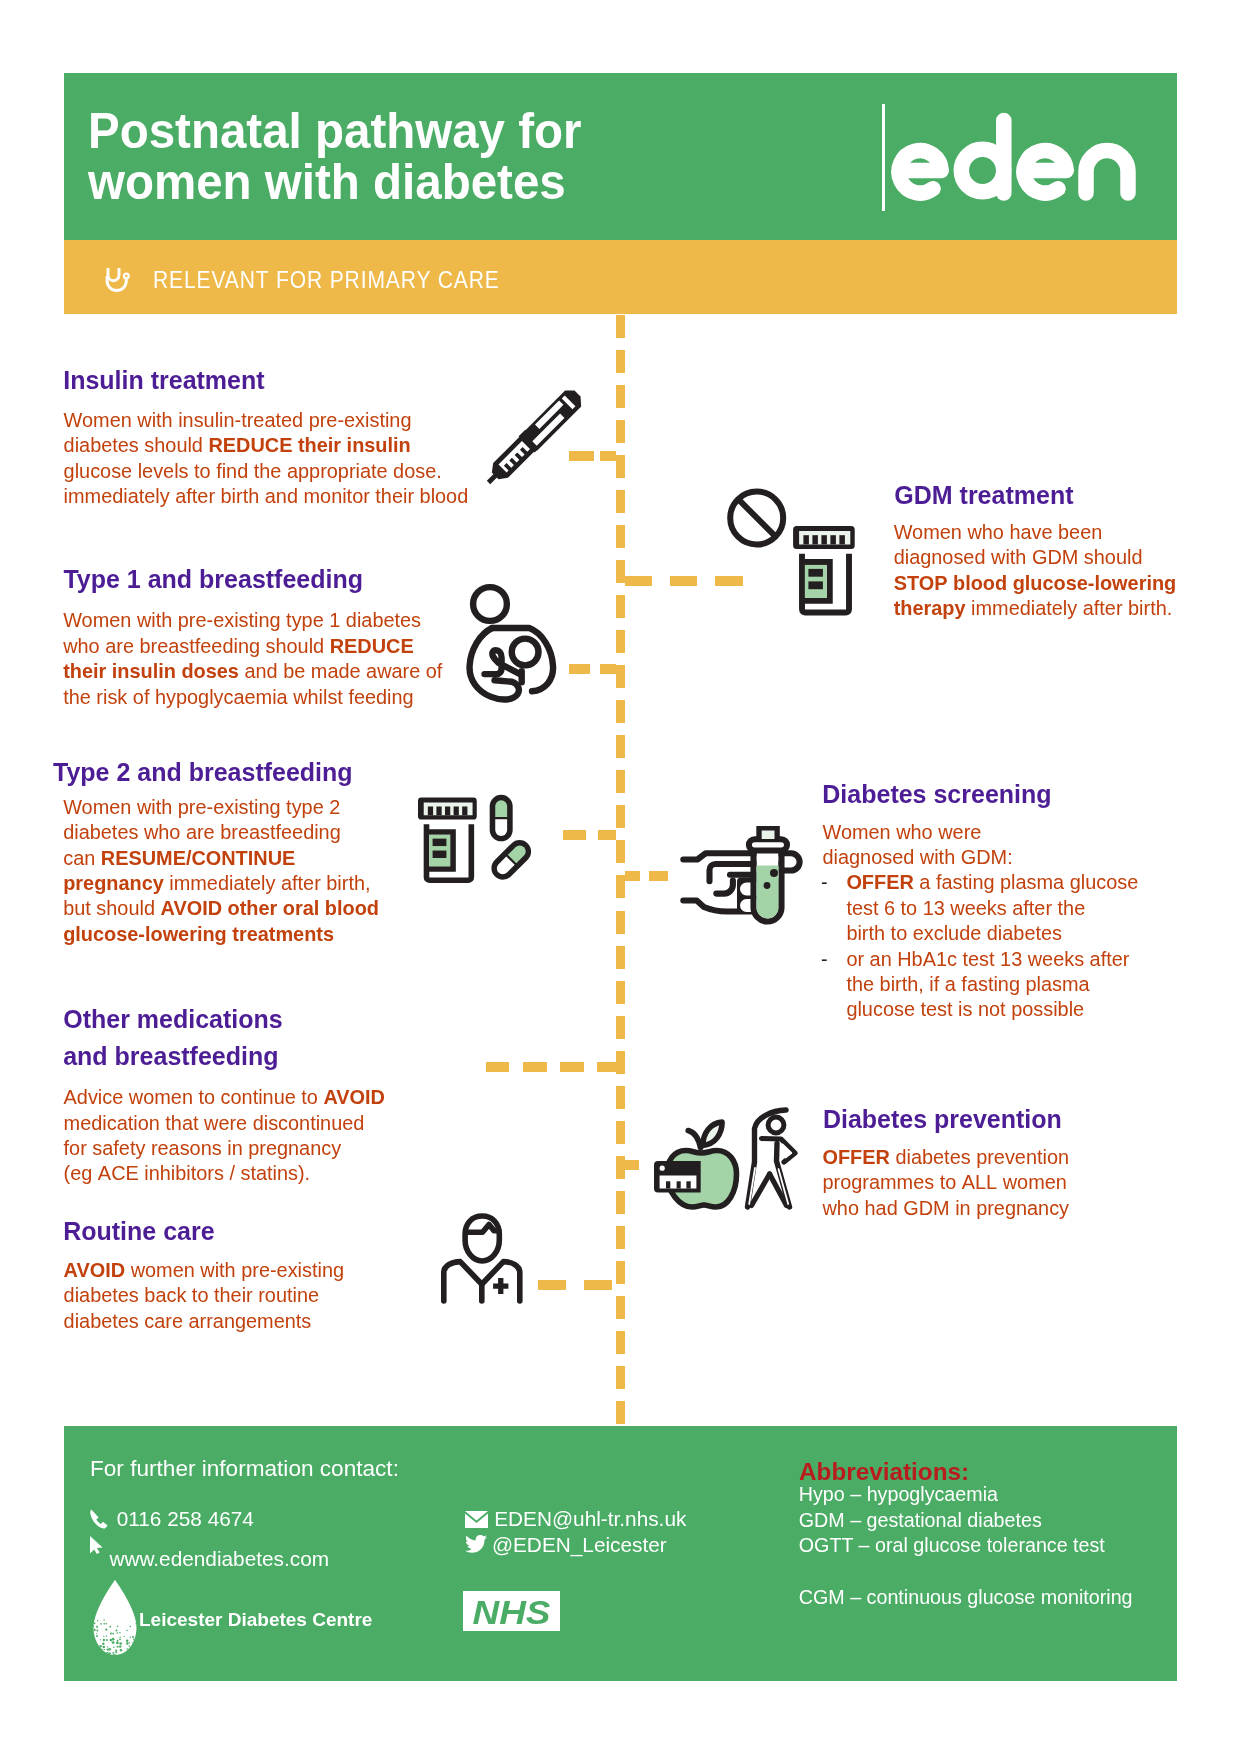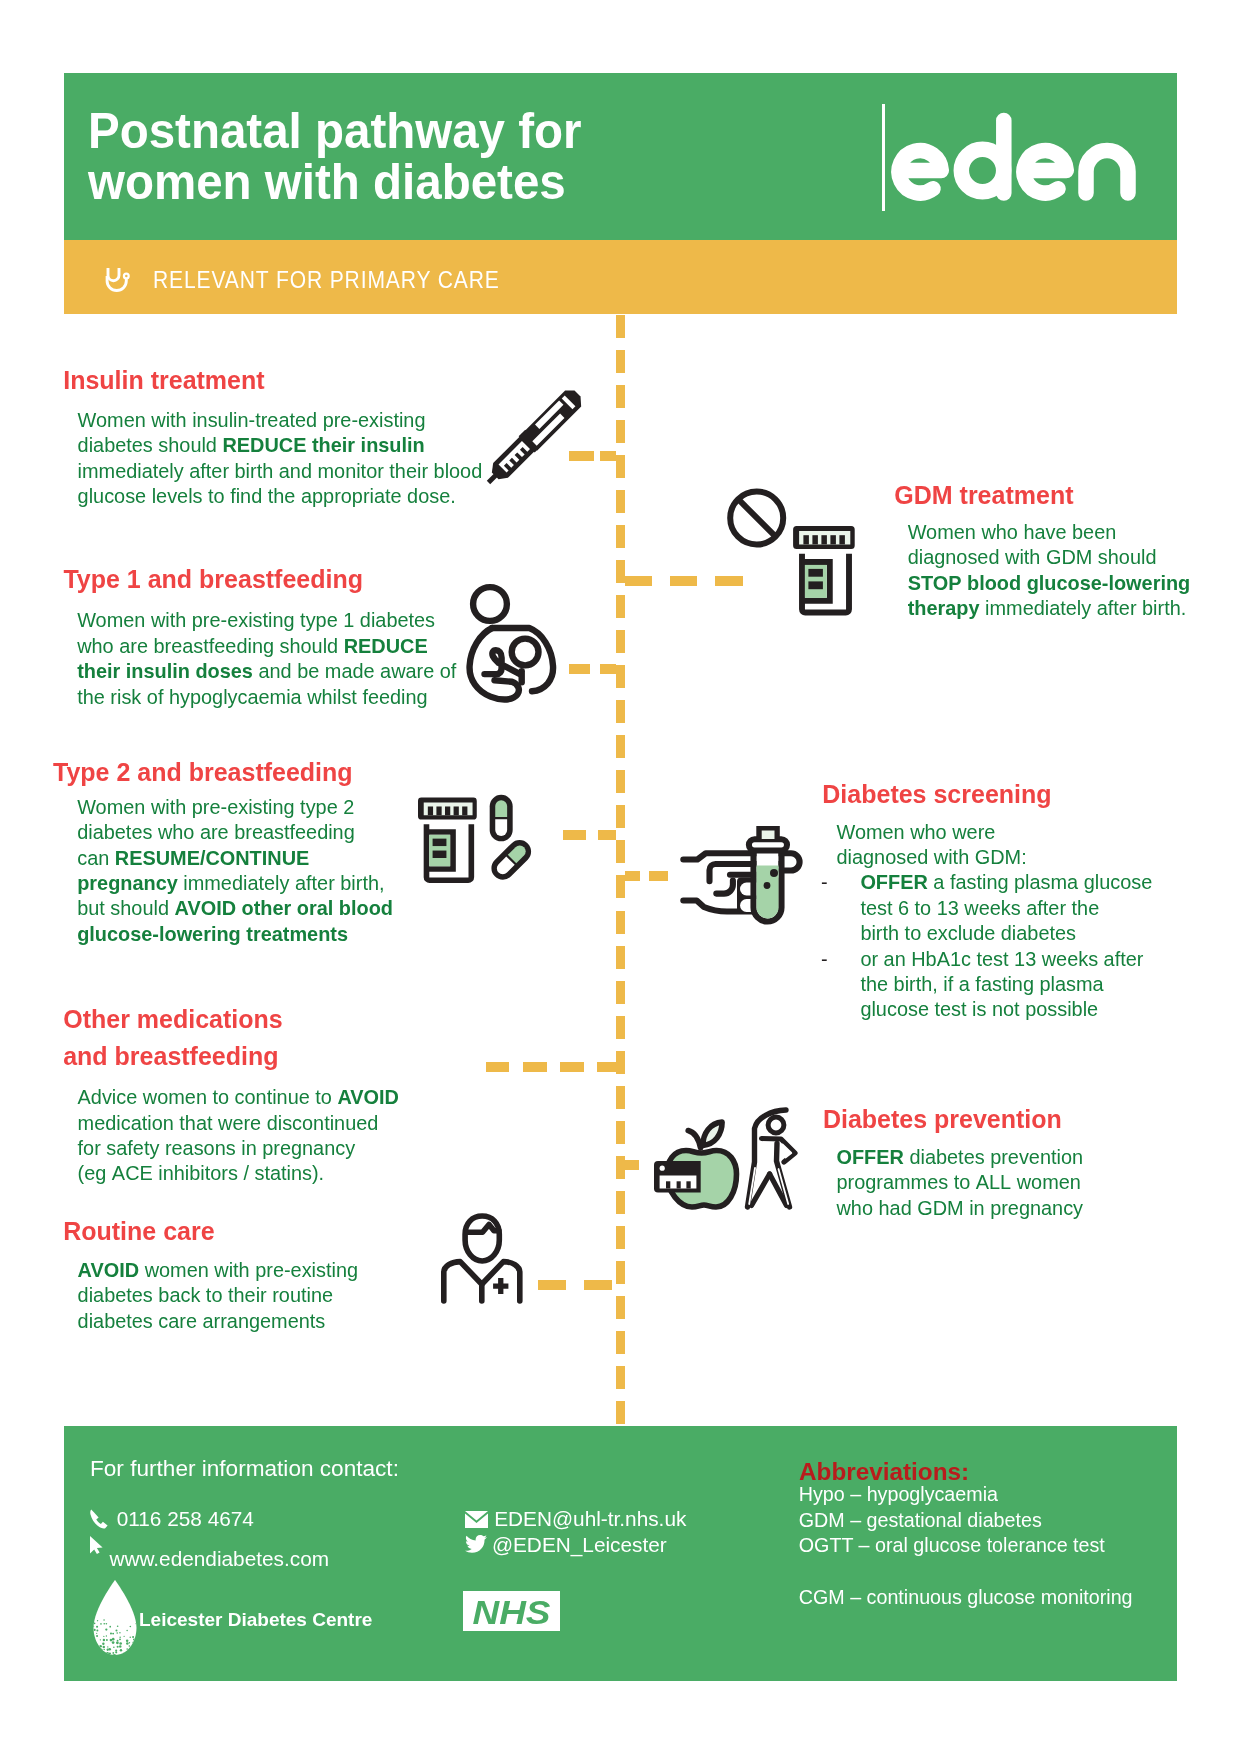--- a/index.html
+++ b/index.html
@@ -19,24 +19,24 @@
   #relevance-band{left:64px;top:240px;width:1113px;height:74px;background:#eeb949;}
   #stethoscope-icon{left:105.6px;top:267.6px;}
   #relevance-text{left:153px;top:265.6px;color:#ffffff;font-size:24px;letter-spacing:1px;
        font-weight:400;transform:scaleX(0.877);transform-origin:0 0;}
 
   
   .vdash{position:absolute;width:9px;background:#eeb949;}
   .hdash{position:absolute;height:10px;background:#eeb949;}
 
   
-  .sec-h{position:absolute;font-weight:bold;font-size:25px;color:#ef4444;line-height:29px;
+  .sec-h{position:absolute;font-weight:bold;font-size:25px;color:#4c1d95;line-height:29px;
          white-space:nowrap;}
-  .sec-b{position:absolute;font-size:19.9px;color:#15803d;line-height:25.4px;
-         font-weight:400;margin-left:14px;}
+  .sec-b{position:absolute;font-size:19.9px;color:#c2410c;line-height:25.4px;
+         font-weight:400;}
   .sec-b b{font-weight:bold;}
   .bl{display:block;white-space:nowrap;}
   .bullet-mark{position:absolute;font-size:19.9px;color:#231f20;line-height:25.4px;}
 
   
   #footer-band{left:64px;top:1426px;width:1113px;height:255px;background:#4aac65;}
   #footer-contact-title{left:90px;top:1456px;color:#ffffff;font-size:22.6px;white-space:nowrap;}
   .f-row{color:#ffffff;font-size:20.8px;white-space:nowrap;}
   #f-phone{left:116.7px;top:1507px;}
   #f-web{left:109.4px;top:1532.5px;margin-top:14px;}
@@ -299,22 +299,22 @@
     </svg>
   </div>
 
 </div>
 
 <div id="sections">
     <div class="sec-h" style="left: 63.2px; top: 365.8px;">Insulin treatment</div>
     <div class="sec-b" style="left: 63.6px; top: 407.9px;">
       <span class="bl"><span>Women&nbsp;with&nbsp;insulin-treated&nbsp;pre-existing</span></span>
       <span class="bl"><span>diabetes&nbsp;should&nbsp;</span><b>REDUCE&nbsp;their&nbsp;insulin</b></span>
+      <span class="bl"><span>glucose&nbsp;levels&nbsp;to&nbsp;find&nbsp;the&nbsp;appropriate&nbsp;dose.</span></span>
       <span class="bl"><span>immediately&nbsp;after&nbsp;birth&nbsp;and&nbsp;monitor&nbsp;their&nbsp;blood</span></span>
-      <span class="bl"><span>glucose&nbsp;levels&nbsp;to&nbsp;find&nbsp;the&nbsp;appropriate&nbsp;dose.</span></span>
     </div>
     <div class="sec-h" style="left: 894.3px; top: 480.5px;">GDM treatment</div>
     <div class="sec-b" style="left: 893.7px; top: 520px;">
       <span class="bl"><span>Women&nbsp;who&nbsp;have&nbsp;been</span></span>
       <span class="bl"><span>diagnosed&nbsp;with&nbsp;GDM&nbsp;should</span></span>
       <span class="bl"><b>STOP&nbsp;blood&nbsp;glucose-lowering</b></span>
       <span class="bl"><b>therapy</b><span>&nbsp;immediately&nbsp;after&nbsp;birth.</span></span>
     </div>
     <div class="sec-h" style="left: 63.4px; top: 565.4px;">Type 1 and breastfeeding</div>
     <div class="sec-b" style="left: 63.2px; top: 608.3px;">

